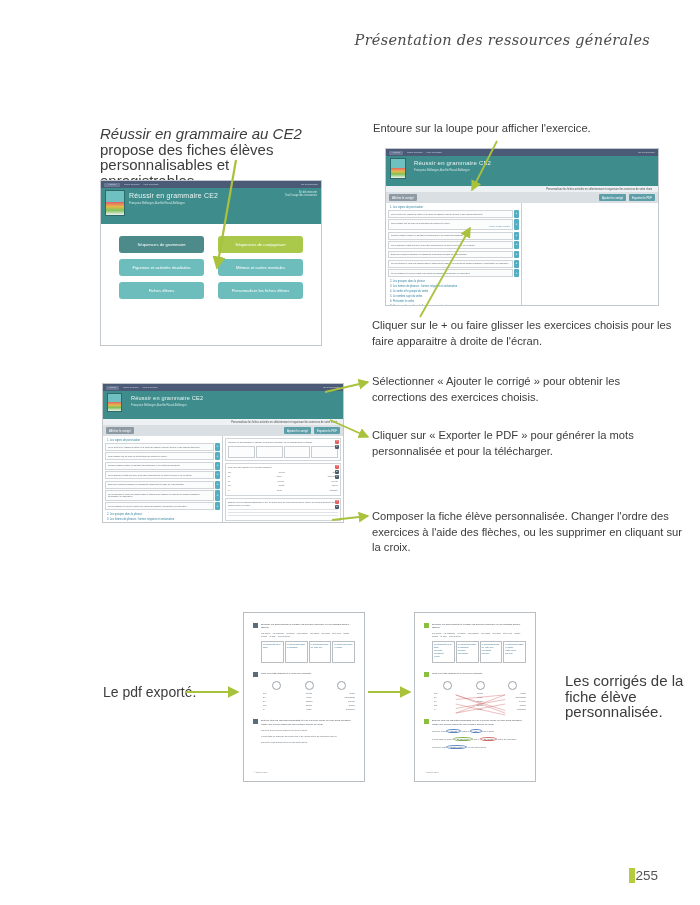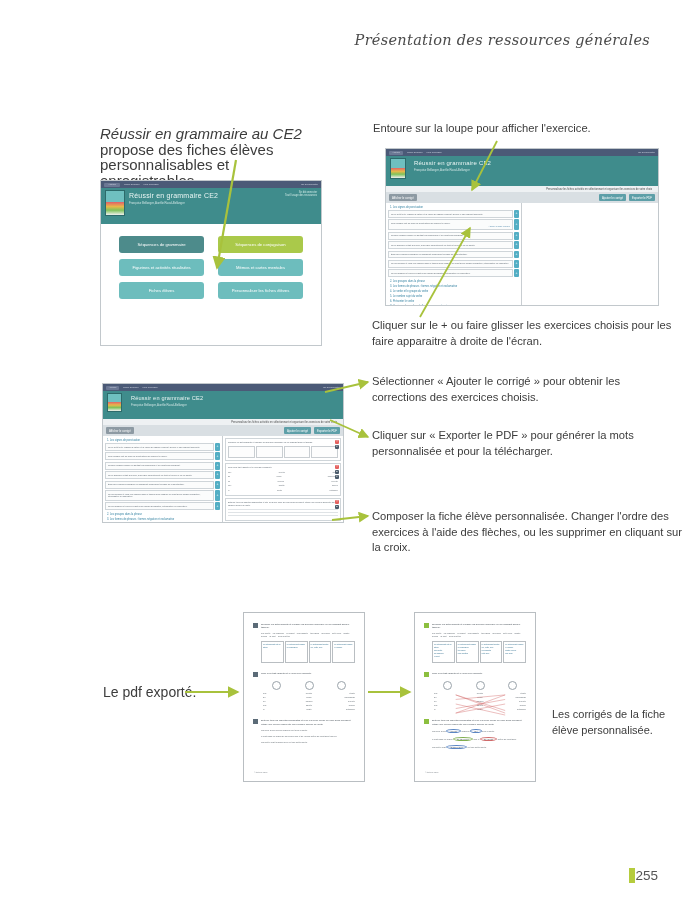--- a/index.html
+++ b/index.html
@@ -59,21 +59,21 @@
     font-size: 11.2px;
     line-height: 15.5px;
     color: #3c3c3c;
   }
   .annot-1 { left: 373px; top: 121px; width: 290px; }
   .annot-2 { left: 372px; top: 318px; width: 300px; }
   .annot-3 { left: 372px; top: 374px; width: 300px; }
   .annot-4 { left: 372px; top: 428px; width: 300px; }
   .annot-5 { left: 372px; top: 509px; width: 310px; }
   .annot-pdf { position: absolute; left: 103px; top: 684px; font-size: 14px; color: #3c3c3c; }
-  .annot-corr { position: absolute; left: 552px; top: 673px; width: 130px; font-size: 11px; line-height: 15.5px; color: #3c3c3c; margin-top: 34px; }
+  .annot-corr { position: absolute; left: 565px; top: 673px; width: 130px; font-size: 15px; line-height: 15.5px; color: #3c3c3c; }
 
   
   .page-num-wrap {
     position: absolute;
     right: 42px;
     bottom: 22px;
     display: flex;
     align-items: flex-start;
   }
   .page-num-bar { width: 6px; height: 15px; background: #b5cc3e; }

